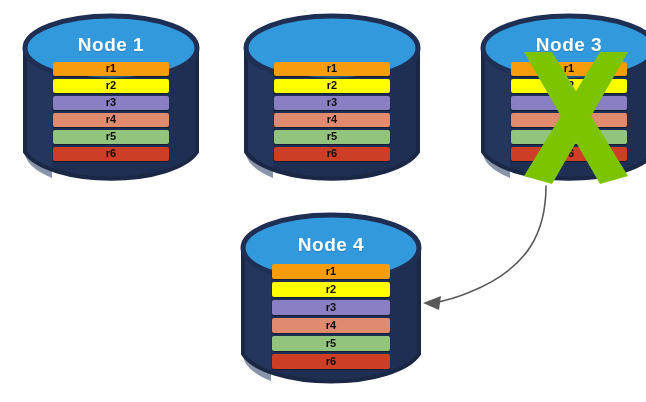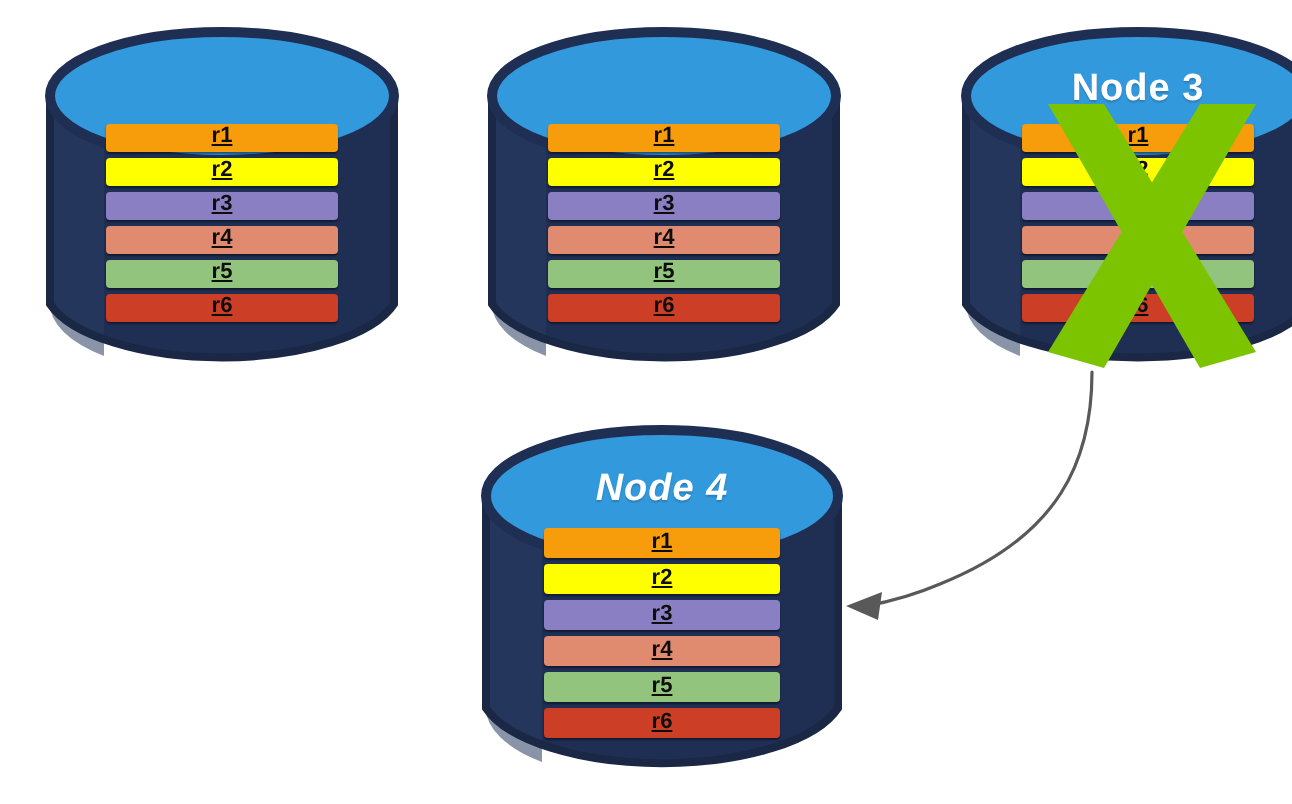--- a/index.html
+++ b/index.html
@@ -52,21 +52,20 @@
     display: flex;
     align-items: center;
     justify-content: center;
     color: #0d0d0d;
     font-weight: bold;
     line-height: 1;
   }
   .row-label {
     position: relative;
     top: -0.5px;
-    text-decoration: underline;
   }
   .xmark {
     position: absolute;
     pointer-events: none;
   }
   .arrow {
     position: absolute;
     left: 0; top: 0;
     width: 646px;
     height: 402px;
@@ -79,20 +78,21 @@
 
 <div id="stage">
 
   <div class="node" style="left:22px; top:12px; width:178px; height:176px;">
     <svg width="178" height="176" viewBox="0 0 178 176">
       <path d="M3,36 L3,140 A89,36 0 0 0 175,140 L175,36 Z" fill="#1F2F54"></path>
       <path d="M3,36 L3,140 A89,36 0 0 0 30,166 L30,50 Z" fill="#2A3C63" opacity="0.55"></path>
       <path d="M3,36 L3,140 A89,36 0 0 0 175,140 L175,36" fill="none" stroke="#1a2745" stroke-width="4"></path>
       <ellipse cx="89" cy="36" rx="86" ry="32" fill="#3399DD" stroke="#1F2F54" stroke-width="5"></ellipse>
     </svg>
+    <div class="node-title" style="top:22px; font-size:19px;">Node  1</div>
     <div class="rows" style="left:31px; top:50px; width:116px; gap:3px;">
       <div class="row" style="height:14px; background:#F79C0A;">
         <span class="row-label" style="font-size:11px;">r1</span>
       </div>
       <div class="row" style="height:14px; background:#FFFF00;">
         <span class="row-label" style="font-size:11px;">r2</span>
       </div>
       <div class="row" style="height:14px; background:#8B7FC4;">
         <span class="row-label" style="font-size:11px;">r3</span>
       </div>
@@ -173,21 +173,21 @@
     </svg>
   </div>
 
   <div class="node" style="left:240px; top:210px; width:182px; height:182px;">
     <svg width="182" height="182" viewBox="0 0 182 182">
       <path d="M3,38 L3,144 A91,37 0 0 0 179,144 L179,38 Z" fill="#1F2F54"></path>
       <path d="M3,38 L3,144 A91,37 0 0 0 31,171 L31,52 Z" fill="#2A3C63" opacity="0.55"></path>
       <path d="M3,38 L3,144 A91,37 0 0 0 179,144 L179,38" fill="none" stroke="#1a2745" stroke-width="4"></path>
       <ellipse cx="91" cy="38" rx="88" ry="33" fill="#3399DD" stroke="#1F2F54" stroke-width="5"></ellipse>
     </svg>
-    <div class="node-title" style="top:24px; font-size:19px;font-style:italic;">Node  4</div>
+    <div class="node-title" style="top:24px; font-size:19px;">Node  4</div>
     <div class="rows" style="left:32px; top:54px; width:118px; gap:3px;">
       <div class="row" style="height:15px; background:#F79C0A;">
         <span class="row-label" style="font-size:11px;">r1</span>
       </div>
       <div class="row" style="height:15px; background:#FFFF00;">
         <span class="row-label" style="font-size:11px;">r2</span>
       </div>
       <div class="row" style="height:15px; background:#8B7FC4;">
         <span class="row-label" style="font-size:11px;">r3</span>
       </div>

